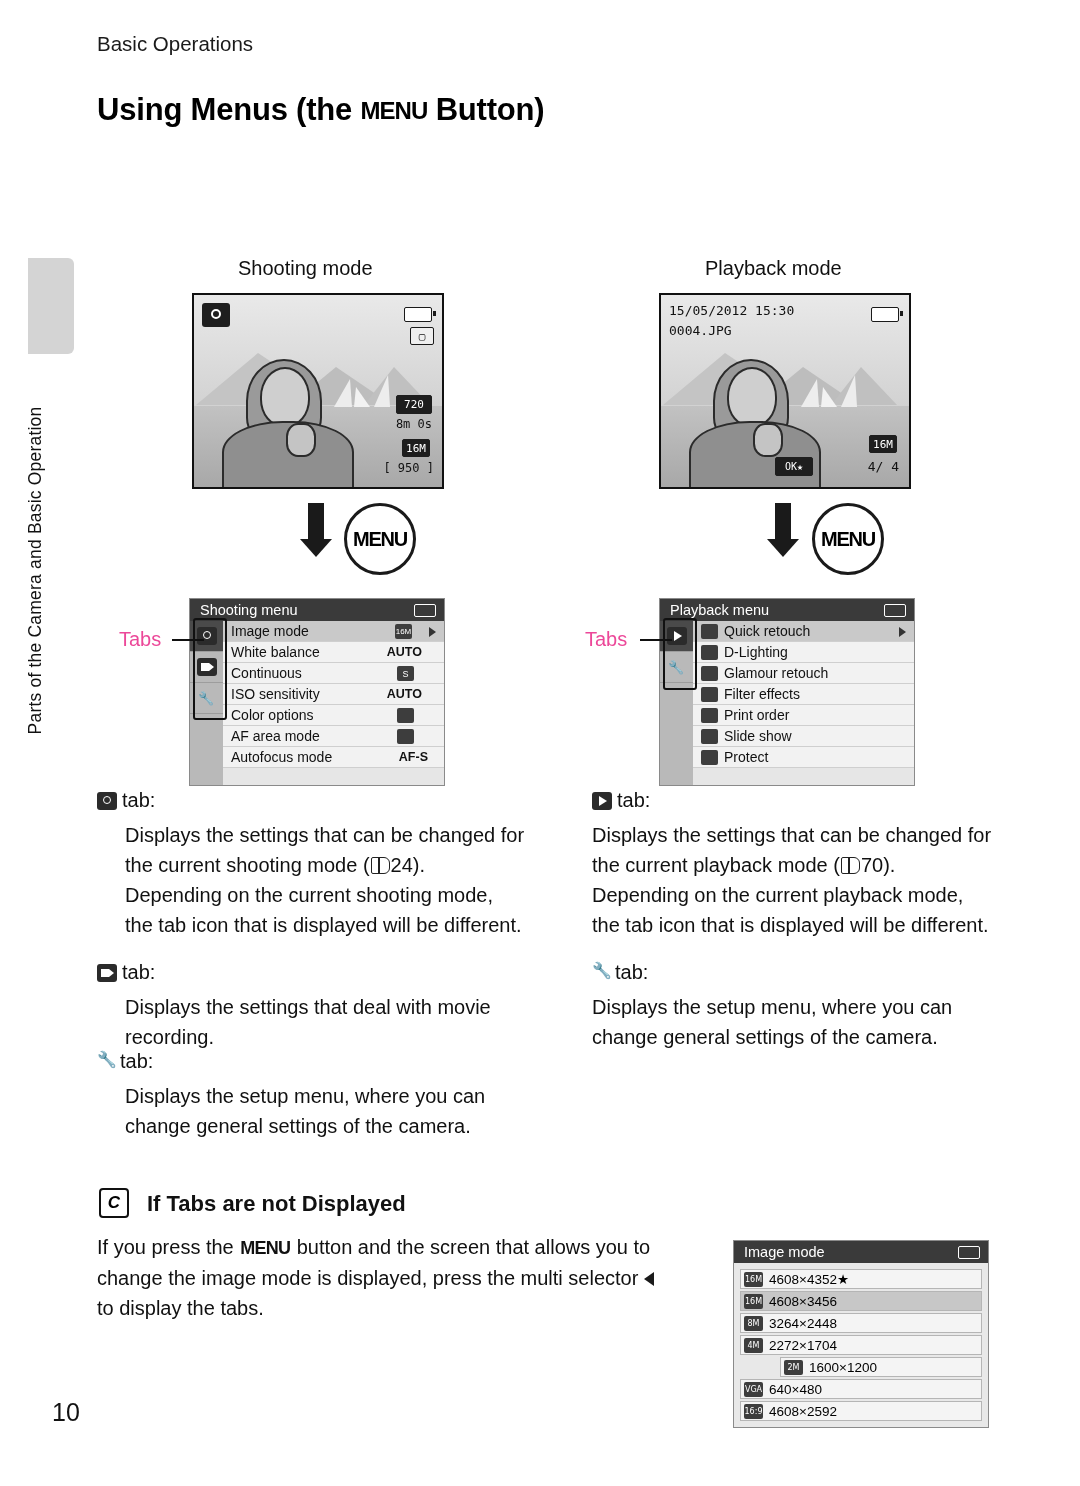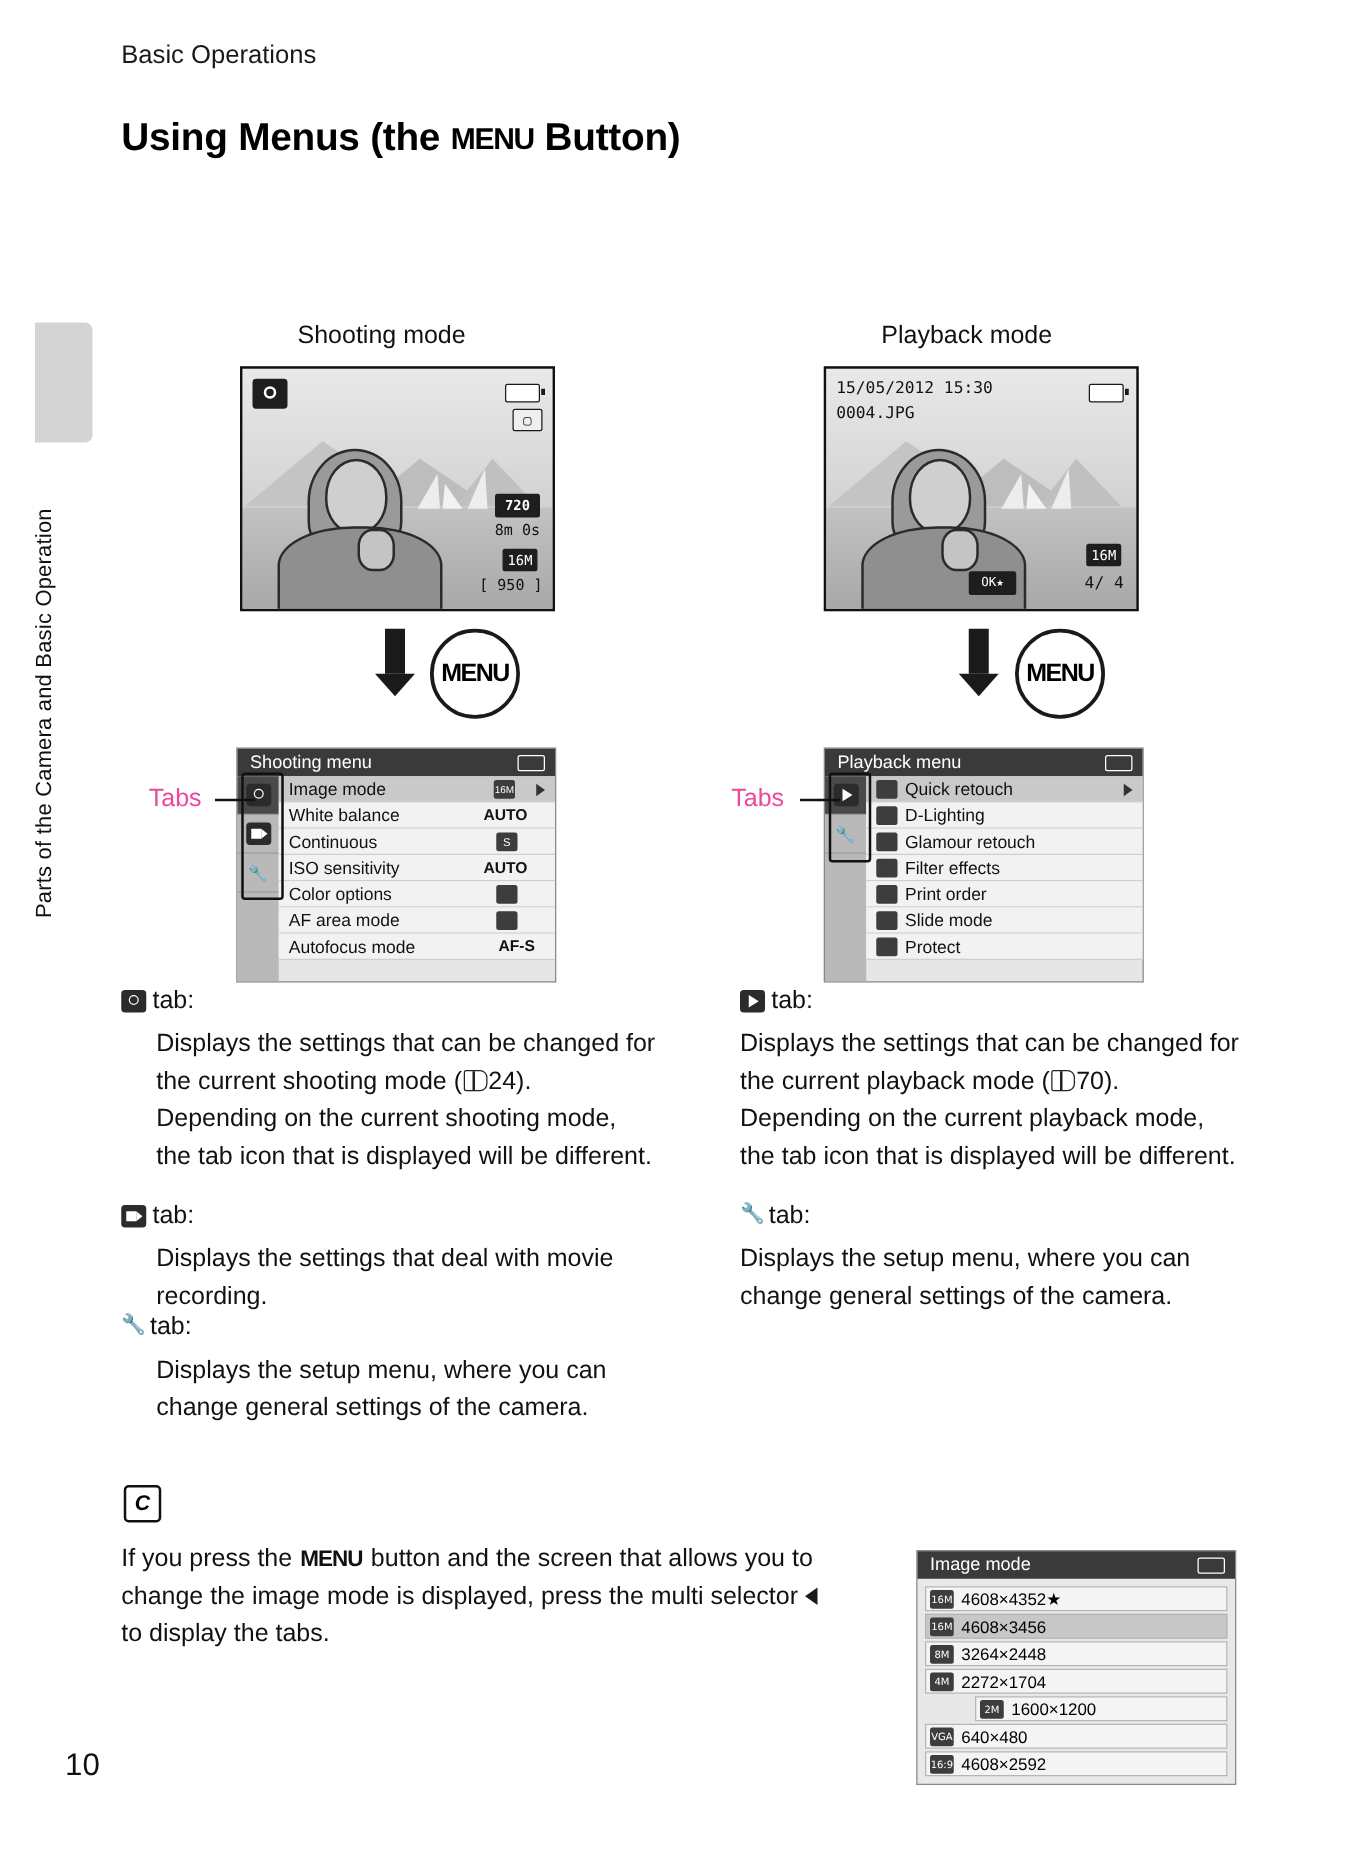--- a/index.html
+++ b/index.html
@@ -490,21 +490,21 @@
     <div style="position:absolute;left:180px;top:80px;width:0;height:0;border-left:14px solid transparent;border-right:2px solid transparent;border-bottom:32px solid #ededed;"></div>
 
     <div class="person-hair" style="left:52px; top:64px; width:72px; height:80px;"></div>
     <div class="person-head" style="left:66px; top:72px; width:46px; height:56px;"></div>
     <div class="person-body" style="left:28px; top:126px; width:128px; height:64px;"></div>
     <div style="position:absolute;left:92px;top:128px;width:26px;height:30px;background:#c4c4c4;border:2px solid #2b2b2b;border-radius:40%;"></div>
 
     <div class="cam-icon" style="left:8px; top:8px;"></div>
     <div class="batt" style="right:10px; top:12px;"></div>
     <div class="osd-box" style="right:8px; top:32px; width:22px; height:16px;">▢</div>
-    <div class="osd-box osd-dark" style="right:10px; top:100px; width:34px; height:17px;font-weight:bold;">
+    <div class="osd-box osd-dark" style="right:10px; top:100px; width:34px; height:17px;">
       <span>720</span>
     </div>
     <div class="osd" style="right:10px; top:122px;">8m 0s</div>
     <div class="osd-box osd-dark" style="right:12px; top:144px; width:26px; height:16px;">
       <span>16M</span>
     </div>
     <div class="osd" style="right:8px; top:166px;">[&nbsp;<span>950</span>&nbsp;]</div>
   </div>
 
   <div class="lcd" style="left:659px; top:293px; width:248px; height:192px;">
@@ -620,21 +620,21 @@
     <div class="mrow" style="top:85px;">
       <span class="ico"></span>
       <span>Filter effects</span>
     </div>
     <div class="mrow" style="top:106px;">
       <span class="ico"></span>
       <span>Print order</span>
     </div>
     <div class="mrow" style="top:127px;">
       <span class="ico"></span>
-      <span>Slide mode</span>
+      <span>Slide show</span>
     </div>
     <div class="mrow" style="top:148px;">
       <span class="ico"></span>
       <span>Protect</span>
     </div>
   </div>
 
   <div class="tabs-label" style="left:585px; top:628px;">Tabs</div>
   <div class="tabs-line" style="left:640px; top:639px; width:32px;"></div>
   <div class="tabs-box" style="left:663px; top:618px; width:30px; height:68px;"></div>
@@ -667,20 +667,21 @@
     Displays the settings that can be changed for the current playback mode (<span class="bookicon"></span><span>70</span>). Depending on the current playback mode, the tab icon that is displayed will be different.
   </div>
 
   <div class="tabline" style="left:592px; top:961px;">
     <span class="wrench"></span>
       <span>tab:</span>
   </div>
   <div class="blk" style="left:592px; top:992px; width:400px;">Displays the setup menu, where you can change general settings of the camera.</div>
 
   <div class="pencil" style="left:99px; top:1188px;">C</div>
+  <div class="note-head" style="left:147px; top:1191px;">If Tabs are not Displayed</div>
   <div class="blk" style="left:97px; top:1232px; width:570px;">
     <span>If you press the </span><span class="inlinemenu">MENU</span><span> button and the screen that allows you to change the image mode is displayed, press the multi selector </span><span style="display:inline-block;width:0;height:0;border-right:10px solid #1a1a1a;border-top:7px solid transparent;border-bottom:7px solid transparent;vertical-align:-1px;"></span><span> to display the tabs.</span>
   </div>
 
   <div class="imgmode-screen" style="left:733px; top:1240px; width:254px; height:186px;">
     <div class="menu-title">
       <span>Image mode</span>
       <span class="bt"></span>
     </div>
     <div class="imgrow" style="top:28px;">

